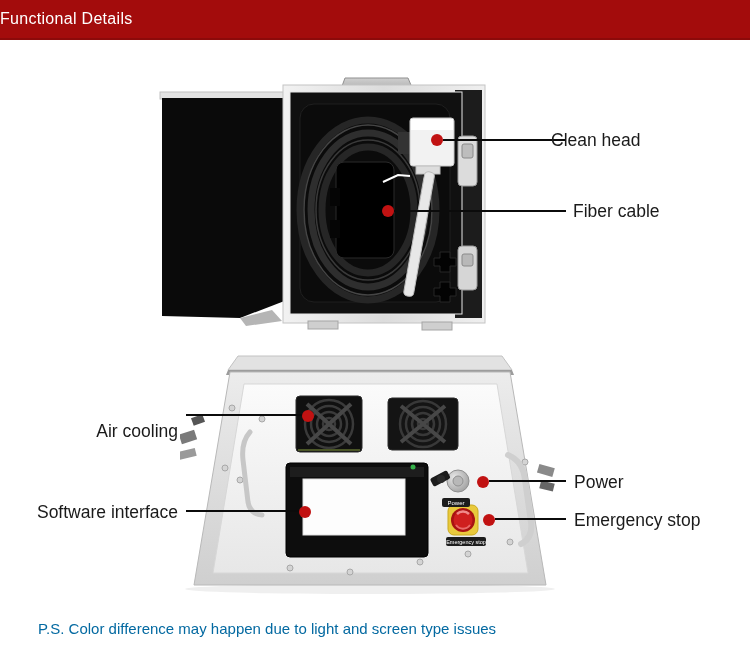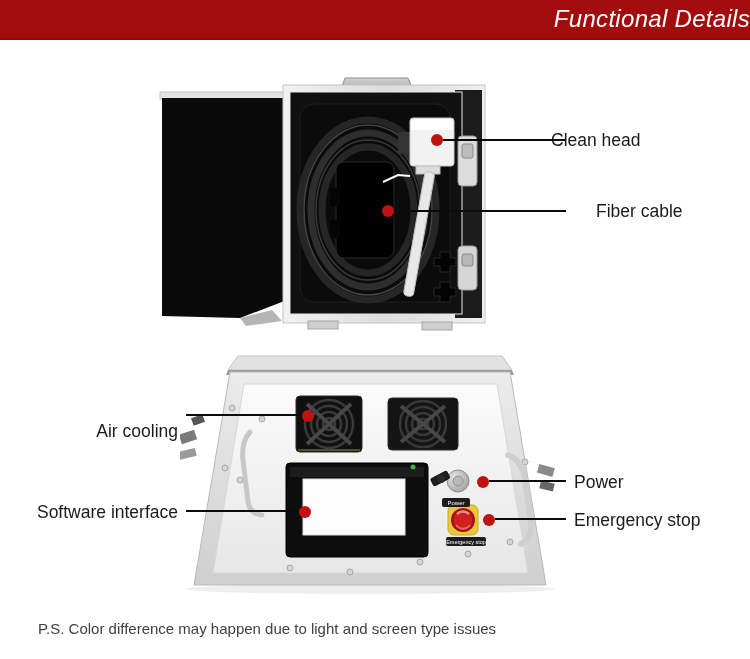--- a/index.html
+++ b/index.html
@@ -2,41 +2,41 @@
 <html><head>
 <meta charset="utf-8">
 <style>
   html,body{margin:0;padding:0;background:#fff;}
   #page{position:relative;width:750px;height:659px;background:#ffffff;overflow:hidden;
         font-family:"Liberation Sans", sans-serif;}
 
   
   .banner{position:absolute;left:0;top:0;width:750px;height:38px;background:#a30c0c;
           border-bottom:2px solid #8c0a0a;}
-  .banner-title{width:100%;text-align:right;line-height:37px;color:#ffffff;
-                font-size:24px;font-weight:500;letter-spacing:.3px;font-style:italic;}
+  .banner-title{width:100%;text-align:left;line-height:37px;color:#ffffff;
+                font-size:16px;font-weight:500;letter-spacing:.3px;}
 
   
   .photo{position:absolute;}
   #upper-photo{left:140px;top:60px;}
   #lower-photo{left:180px;top:350px;}
 
   
   .dot{position:absolute;width:12px;height:12px;border-radius:50%;background:#c11212;}
   .cline{position:absolute;height:2px;background:#0b0b0b;}
   .clabel{position:absolute;font-size:17.5px;color:#1a1a1a;white-space:nowrap;line-height:18px;}
   .clabel.right-align{text-align:right;}
 
   
   #dot-clean-head{left:431px;top:134px;}
   #line-clean-head{left:443px;top:139px;width:123px;}
   #label-clean-head{left:551px;top:131px;}
   #dot-fiber-cable{left:382px;top:205px;}
   #line-fiber-cable{left:394px;top:210px;width:172px;}
-  #label-fiber-cable{left:596px;top:202px;text-align:right;}
+  #label-fiber-cable{left:573px;top:202px;text-align:right;}
 
   
   #label-air-cooling{right:572px;top:422px;}
   #line-air-cooling{left:186px;top:414px;width:118px;}
   #dot-air-cooling{left:302px;top:410px;}
   #label-software-interface{right:572px;top:503px;}
   #line-software-interface{left:186px;top:510px;width:115px;}
   #dot-software-interface{left:299px;top:506px;}
   #dot-power{left:477px;top:476px;}
   #line-power{left:489px;top:480px;width:77px;}
@@ -50,21 +50,21 @@
                display:flex;align-items:center;justify-content:center;
                color:#1c4ea6;font-size:15px;font-weight:bold;font-style:italic;letter-spacing:.2px;}
   .logo-accent{position:absolute;left:39px;top:2px;width:9px;height:3px;background:#d12a1e;
                border-radius:2px;transform:rotate(-18deg);}
   .chip{position:absolute;background:#1c1c1c;color:#fff;border-radius:2px;
         display:flex;align-items:center;justify-content:center;overflow:hidden;}
   #chip-power{left:442px;top:498px;width:28px;height:9px;font-size:6px;}
   #chip-emergency{left:446px;top:537px;width:40px;height:9px;font-size:5.5px;}
 
   
-  .footer-note{position:absolute;left:38px;top:620px;font-size:15px;color:#404040;}
+  .footer-note{position:absolute;left:38px;top:620px;font-size:15px;color:#0369a1;}
 </style>
 </head>
 <body>
 
 <div id="page">
 
   <div class="banner">
     <div class="banner-title">Functional Details</div>
   </div>
 

